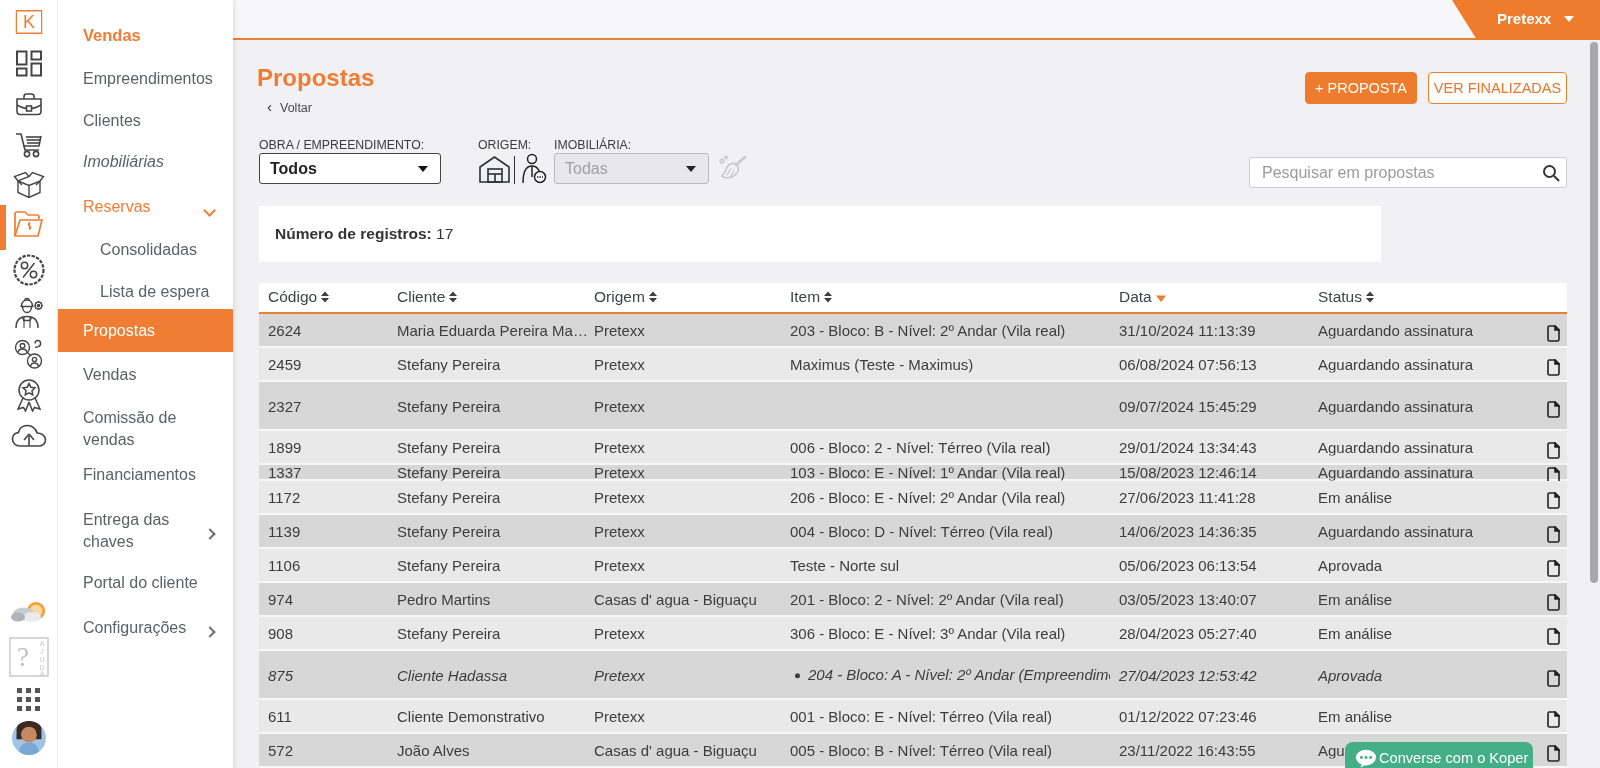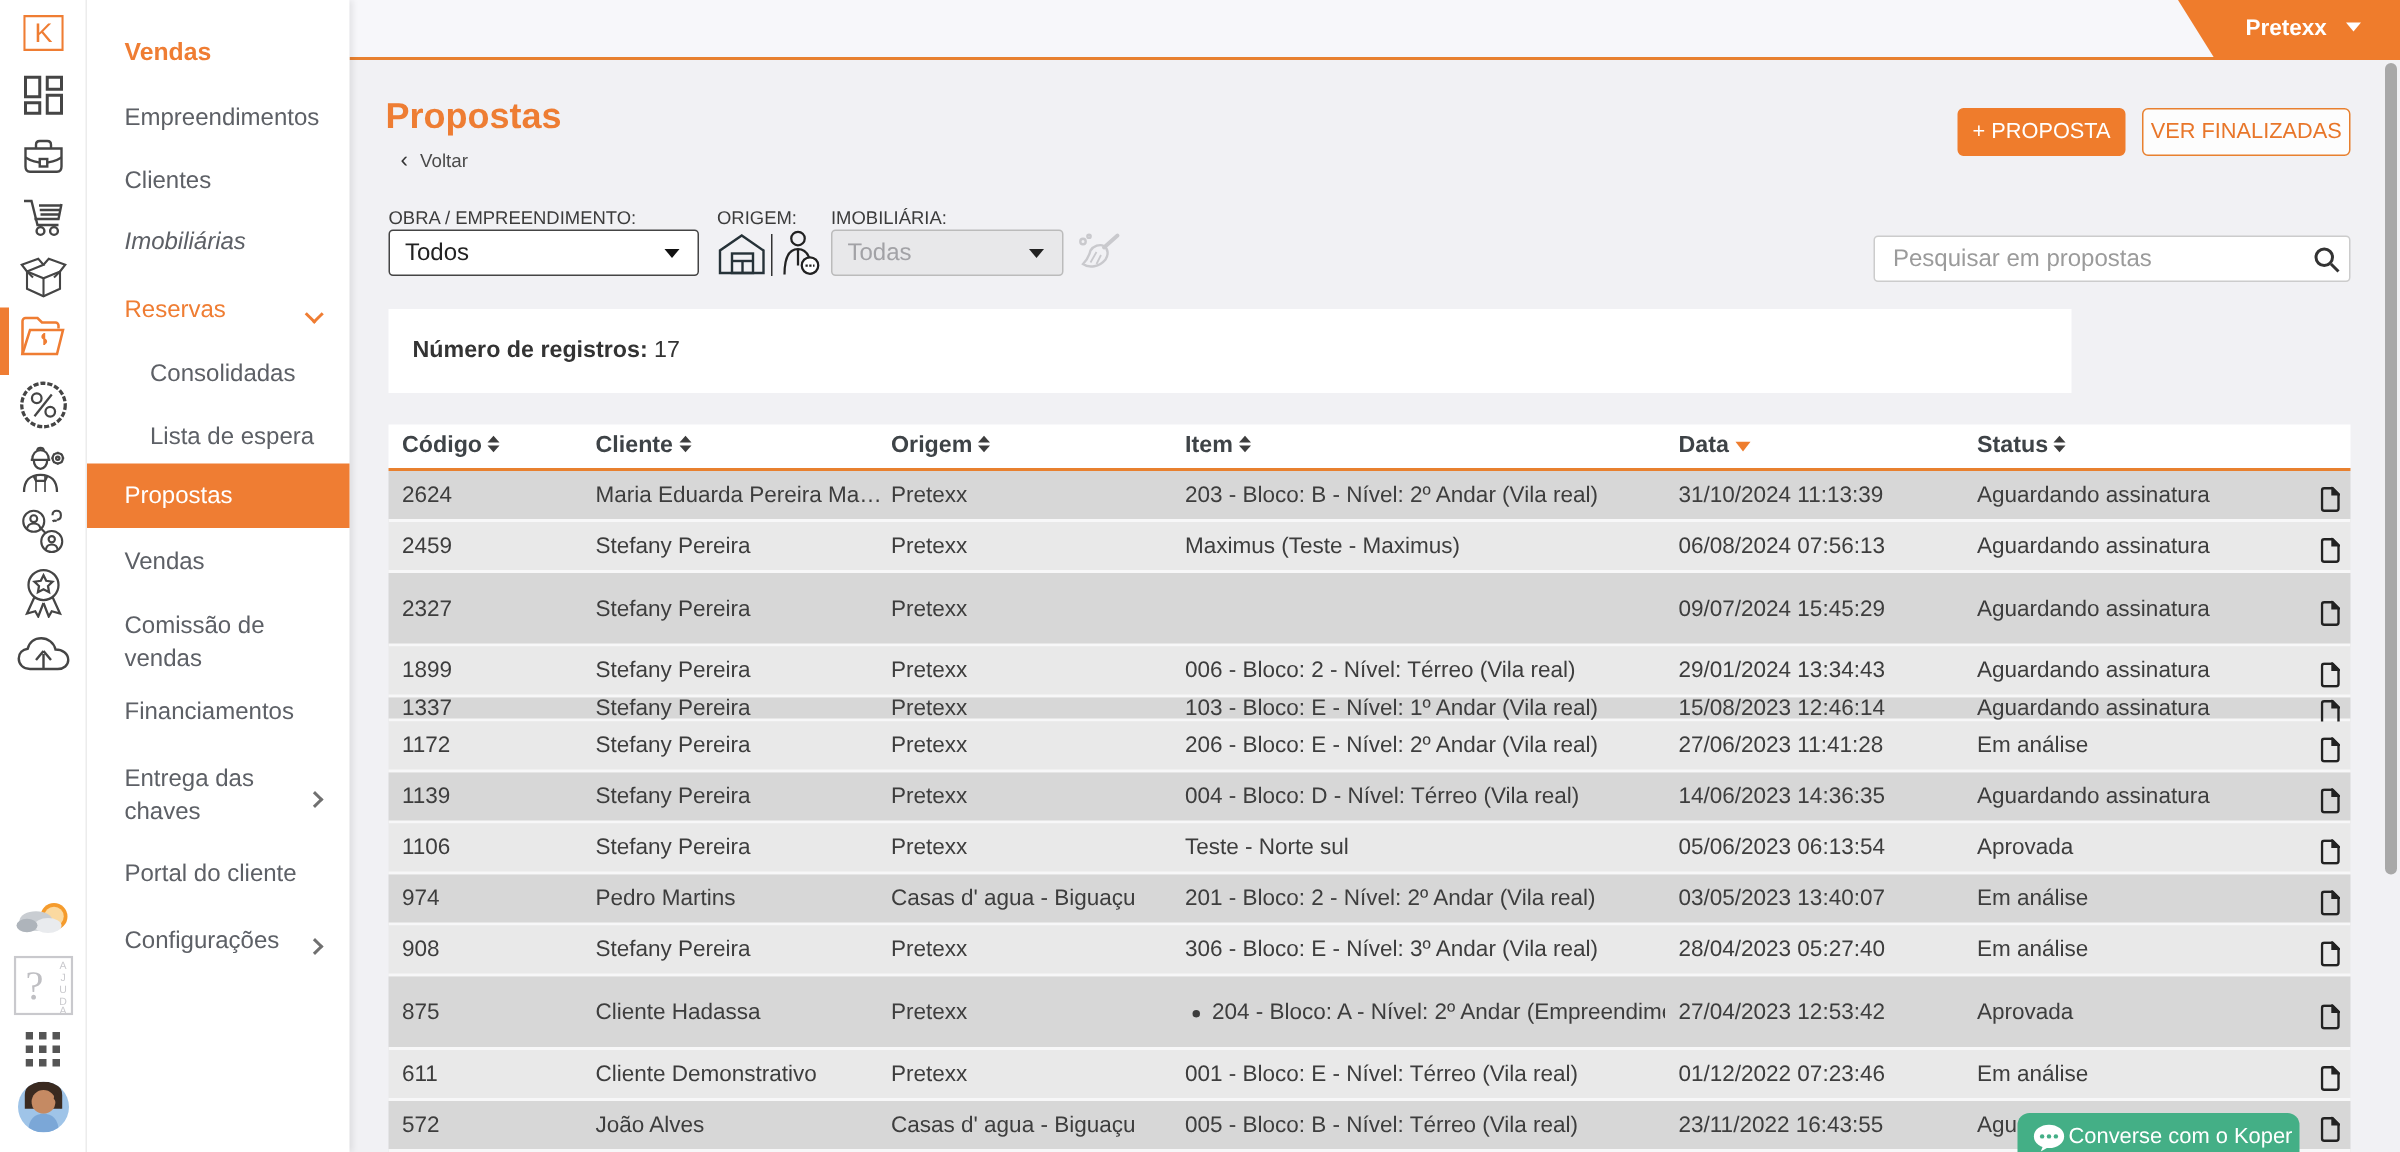--- a/index.html
+++ b/index.html
@@ -31,21 +31,21 @@
 .btn { position:absolute; top:72px; height:32px; border-radius:4px; font-size:14.5px; text-align:center; line-height:30px; white-space:nowrap; }
 #btn1 { left:1305px; width:112px; background:#EF7C2C; color:#fff; border:1px solid #EF7C2C; }
 #btn2 { left:1428px; width:139px; background:#fdfdfd; color:#E8762A; border:1px solid #E8802F; }
 
 #card { position:absolute; left:259px; top:206px; width:1122px; height:56px; background:#fff; }
 #card p { position:absolute; left:16px; top:19px; font-size:15.5px; color:#333; }
 #card b { font-weight:bold; }
 
 #table { position:absolute; left:259px; top:283px; width:1308px; z-index:1; }
 .thead { position:relative; height:31px; background:#fff; border-bottom:2px solid #E8802F; }
-.th { position:absolute; top:5px; font-size:15.5px; font-weight:bold; color:#3e4347; }
+.th { position:absolute; top:5px; font-size:15.5px; font-weight:normal; color:#3e4347; }
 .row { position:relative; width:1308px; border-bottom:2px solid #F7F7F8; }
 .row.odd { background:#D7D7D7; }
 .row.even { background:#E9E9E9; }
 .c { position:absolute; top:50%; transform:translateY(-50%); font-size:15px; color:#3d3d3d; white-space:nowrap; overflow:hidden; }
 .c1 { left:9px; width:120px; }
 .c2 { left:138px; width:195px; }
 .c3 { left:335px; width:186px; }
 .c4 { left:531px; width:320px; }
 .c5 { left:860px; width:190px; }
 .c6 { left:1059px; width:215px; }
@@ -207,21 +207,21 @@
       <path d="M6 30 C6 22 10 19 15 19 C20 19 24 22 24 30 Z" fill="#7BA7D7"></path>
       <path d="M22 6 C25 8 26 12 25 16 L21 10 Z" fill="#3A2A20"></path>
     </g>
   </svg>
 </div>
 
 <h1>Propostas</h1>
 <div id="voltar"><span class="back">‹</span>Voltar</div>
 
 <div class="flabel" style="left:259px; top:138px;text-align:center;">OBRA / EMPREENDIMENTO:</div>
-<div class="selectbox" style="left:259px; top:153px; width:207px;">Todos<span class="arr"></span></div>
+<div class="selectbox" style="left:259px; top:153px; width:182px;font-weight:bold;">Todos<span class="arr"></span></div>
 
 <div class="flabel" style="left:478px; top:138px;">ORIGEM:</div>
 <svg class="abs" style="left:478px; top:155px;" width="33" height="29" viewBox="0 0 33 29" fill="none" stroke="#263238" stroke-width="1.6">
   <path d="M2 27 V12 L16.5 2 L31 12 V27 Z"></path>
   <rect x="10" y="14" width="14" height="13"></rect>
   <line x1="10" y1="19" x2="24" y2="19"></line>
   <line x1="17" y1="19" x2="17" y2="27"></line>
 </svg>
 <div class="abs" style="left:514px; top:156px; width:1px; height:28px; background:#333;"></div>
 <svg class="abs" style="left:520px; top:153px;" width="28" height="32" viewBox="0 0 28 32" fill="none" stroke="#222" stroke-width="1.5">
@@ -395,21 +395,21 @@
       <div class="c c2">Stefany Pereira</div>
       <div class="c c3">Pretexx</div>
       <div class="c c4">306 - Bloco: E - Nível: 3º Andar (Vila real)</div>
       <div class="c c5">28/04/2023 05:27:40</div>
       <div class="c c6">Em análise</div>
       <div class="c c7"><svg width="13" height="17" viewBox="0 0 13 17" fill="none" stroke="#222" stroke-width="1.6">
           <path d="M1 2.5 A1.5 1.5 0 0 1 2.5 1 L8 1 L12 5 L12 14.5 A1.5 1.5 0 0 1 10.5 16 L2.5 16 A1.5 1.5 0 0 1 1 14.5 Z"></path>
           <path d="M8 1 L8 5 L12 5 Z" fill="#222"></path>
         </svg></div>
     </div>
-  <div class="row odd" style="height:49px;">
+  <div class="row odd" style="height:49px;font-style:italic;">
       <div class="c c1">875</div>
       <div class="c c2">Cliente Hadassa</div>
       <div class="c c3">Pretexx</div>
       <div class="c c4">
         <ul class="blist">
           <li>204 - Bloco: A - Nível: 2º Andar (Empreendimen</li>
         </ul>
       </div>
       <div class="c c5">27/04/2023 12:53:42</div>
       <div class="c c6">Aprovada</div>

